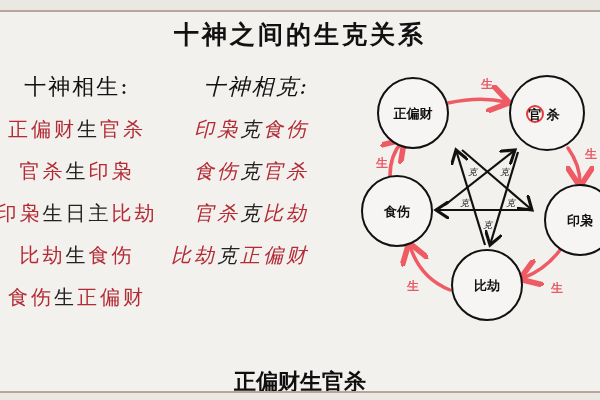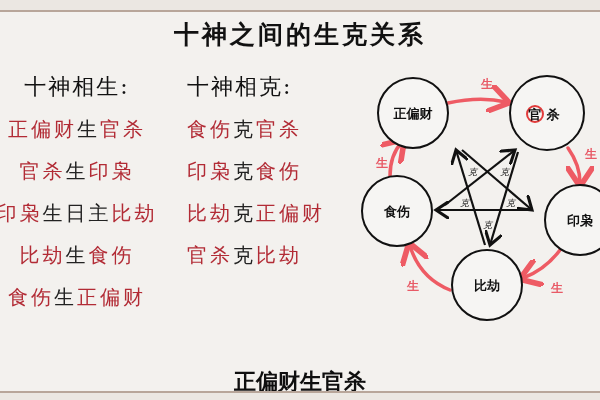--- a/index.html
+++ b/index.html
@@ -9,21 +9,21 @@
       font-family: "DejaVu Serif", "Liberation Serif", serif;
     }
     .frame-top { position: absolute; left: 0; right: 0; top: 0; height: 10px; background: #ebe7e2; border-bottom: 2px solid #b8a69a; }
     .frame-bottom { position: absolute; left: 0; right: 0; bottom: 0; height: 7px; background: #ebe7e2; border-top: 2px solid #b8a69a; }
     .title {
       position: absolute; top: 18px; left: 0; width: 600px; text-align: center;
       font-size: 25px; font-weight: bold; color: #111; letter-spacing: 3px;
     }
     .col { position: absolute; top: 72px; }
     .col-left { left: -8px; width: 170px; text-align: center; }
-    .col-right { left: 187px; width: 145px; text-align: left; }
+    .col-right { left: 164px; width: 145px; text-align: right; font-style: italic; }
     .col-head { font-size: 22px; color: #111; margin-bottom: 12px; letter-spacing: 2px; }
     .row { font-size: 20px; height: 42px; line-height: 30px; letter-spacing: 3px; white-space: nowrap; }
     .red { color: #b22b35; }
     .blk { color: #222; }
     .subtitle {
       position: absolute; left: 0; width: 600px; top: 367px; text-align: center;
       font-family: "DejaVu Sans", "Liberation Sans", sans-serif;
       font-size: 22px; font-weight: bold; color: #0f0f0f;
     }
     svg.diagram { position: absolute; left: 0; top: 0; }
@@ -53,30 +53,30 @@
     <span class="red">比劫</span><span class="blk">生</span><span class="red">食伤</span>
   </div>
   <div class="row">
     <span class="red">食伤</span><span class="blk">生</span><span class="red">正偏财</span>
   </div>
 </div>
 
 <div class="col col-right">
   <div class="col-head">十神相克:</div>
   <div class="row">
+    <span class="red">印枭</span><span class="blk">克</span><span class="red">食伤</span>
+  </div>
+  <div class="row">
     <span class="red">食伤</span><span class="blk">克</span><span class="red">官杀</span>
   </div>
   <div class="row">
-    <span class="red">印枭</span><span class="blk">克</span><span class="red">食伤</span>
+    <span class="red">官杀</span><span class="blk">克</span><span class="red">比劫</span>
   </div>
   <div class="row">
     <span class="red">比劫</span><span class="blk">克</span><span class="red">正偏财</span>
-  </div>
-  <div class="row">
-    <span class="red">官杀</span><span class="blk">克</span><span class="red">比劫</span>
   </div>
 </div>
 
 <svg class="diagram" width="600" height="400">
   <defs>
     <marker id="redhead" markerWidth="8" markerHeight="8" refX="5" refY="4" orient="auto" markerUnits="strokeWidth">
       <path d="M0,0 L6,4 L0,8" fill="none" stroke="#ee5b64" stroke-width="1.6"></path>
     </marker>
     <marker id="blackhead" markerWidth="8" markerHeight="8" refX="6" refY="4" orient="auto" markerUnits="strokeWidth">
       <path d="M0,0 L6,4 L0,8" fill="none" stroke="#111" stroke-width="1.4"></path>

